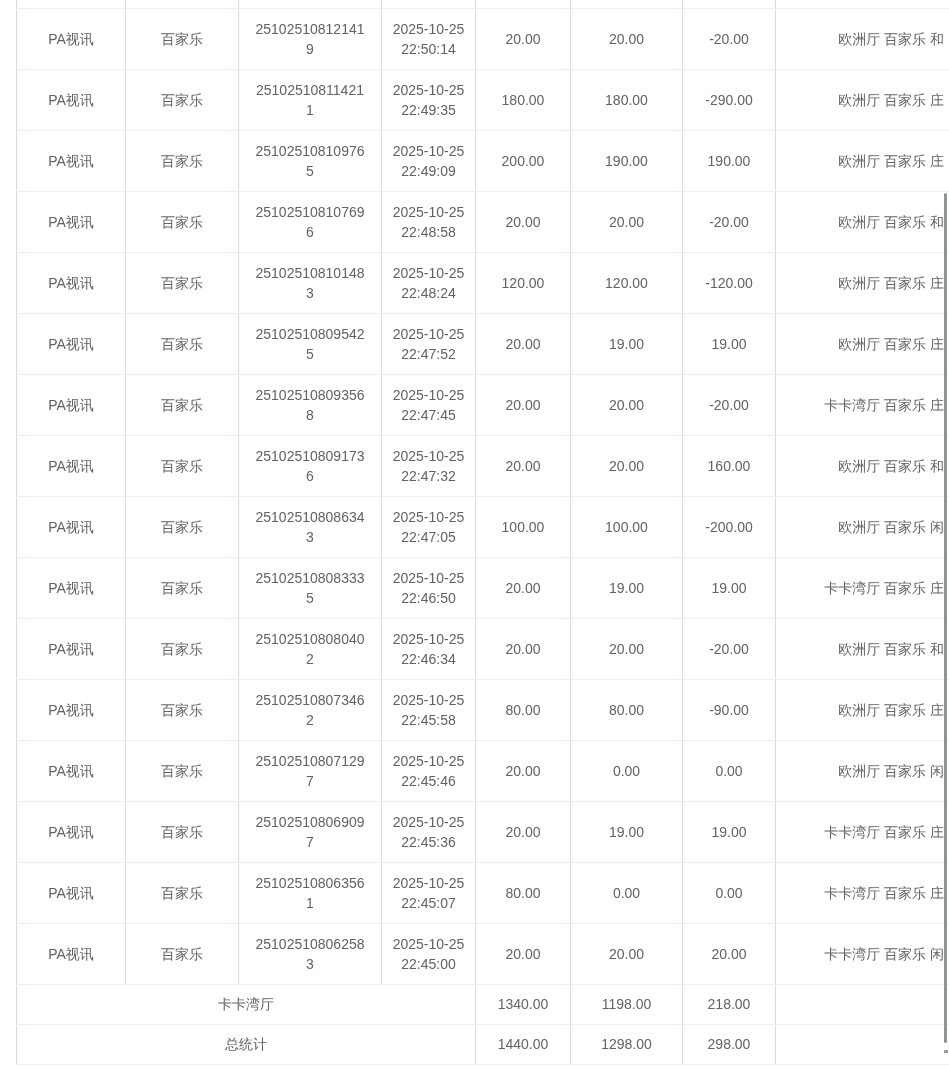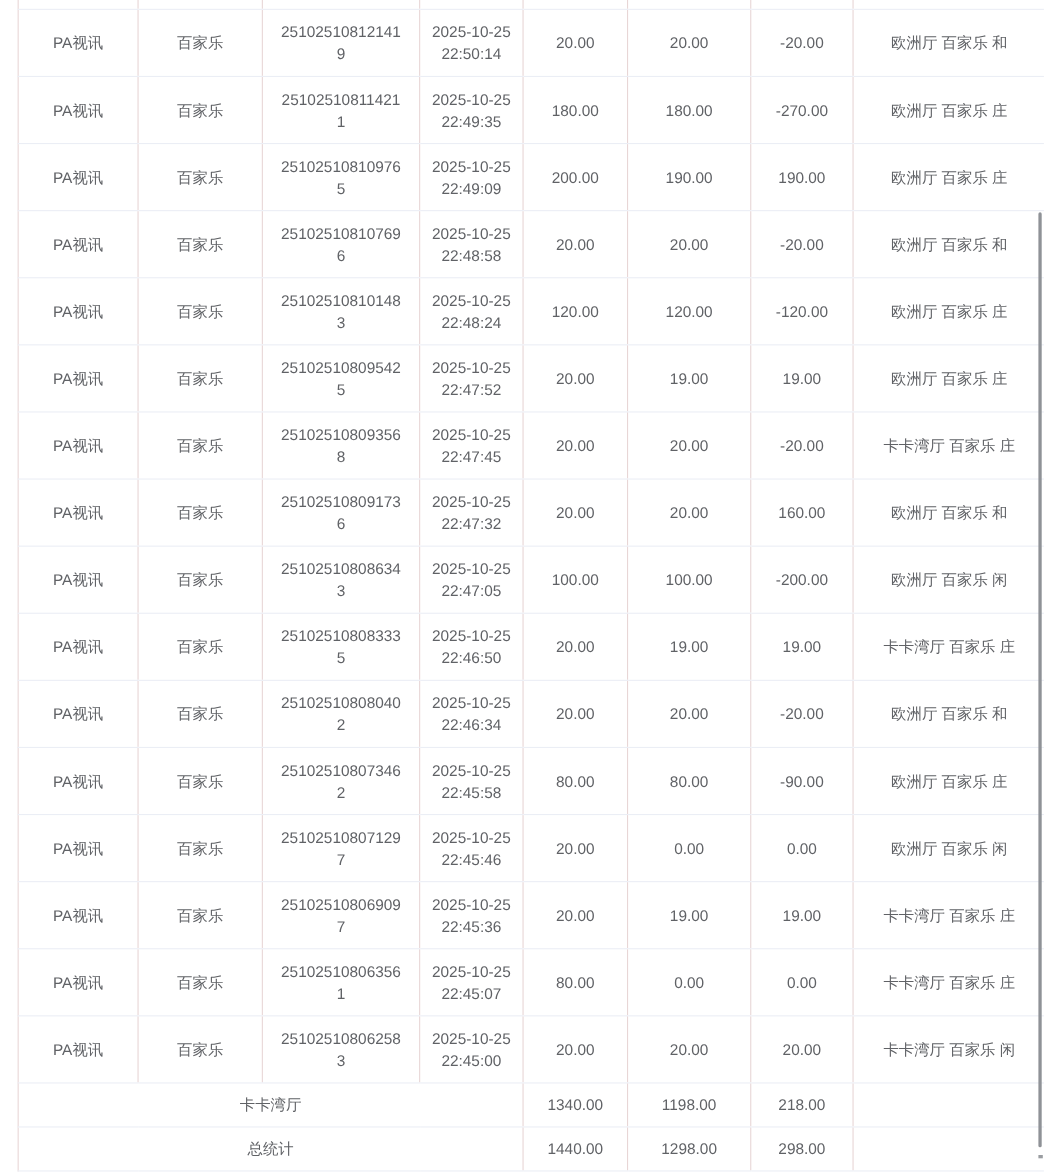--- a/index.html
+++ b/index.html
@@ -27,21 +27,21 @@
   }
   table.records td {
     border-left: 1px solid #e8d6d6;     
     border-bottom: 1px solid #ebeef5;   
     text-align: center;
     vertical-align: middle;
     padding: 0 6px;
     line-height: 20px;
     overflow: hidden;
   }
-  table.records td:last-child { border-right: 1px solid #e8d6d6; }
+  table.records td:last-child { border-right: 1px solid #e8d6d6; text-align: right; }
   tr.clipped-row { height: 8px; }
   tr.clipped-row td { padding: 0; }
   tr.data-row { height: 61px; }
   tr.summary-row { height: 40px; }
   td.c-order   { white-space: pre-line; word-break: break-all; }
   td.c-time    { white-space: pre-line; }
   td.summary-label { }
   .v-scrollbar-track {
     position: absolute;
     right: 0; top: 0;
@@ -105,21 +105,21 @@
     </tr>
         <tr class="data-row">
       <td class="c-platform">PA视讯</td>
       <td class="c-game">百家乐</td>
       <td class="c-order">25102510811421
 1</td>
       <td class="c-time">2025-10-25
 22:49:35</td>
       <td class="c-bet">180.00</td>
       <td class="c-valid">180.00</td>
-      <td class="c-win">-270.00</td>
+      <td class="c-win">-290.00</td>
       <td class="c-detail">欧洲厅 百家乐 庄</td>
     </tr>
         <tr class="data-row">
       <td class="c-platform">PA视讯</td>
       <td class="c-game">百家乐</td>
       <td class="c-order">25102510810976
 5</td>
       <td class="c-time">2025-10-25
 22:49:09</td>
       <td class="c-bet">200.00</td>

